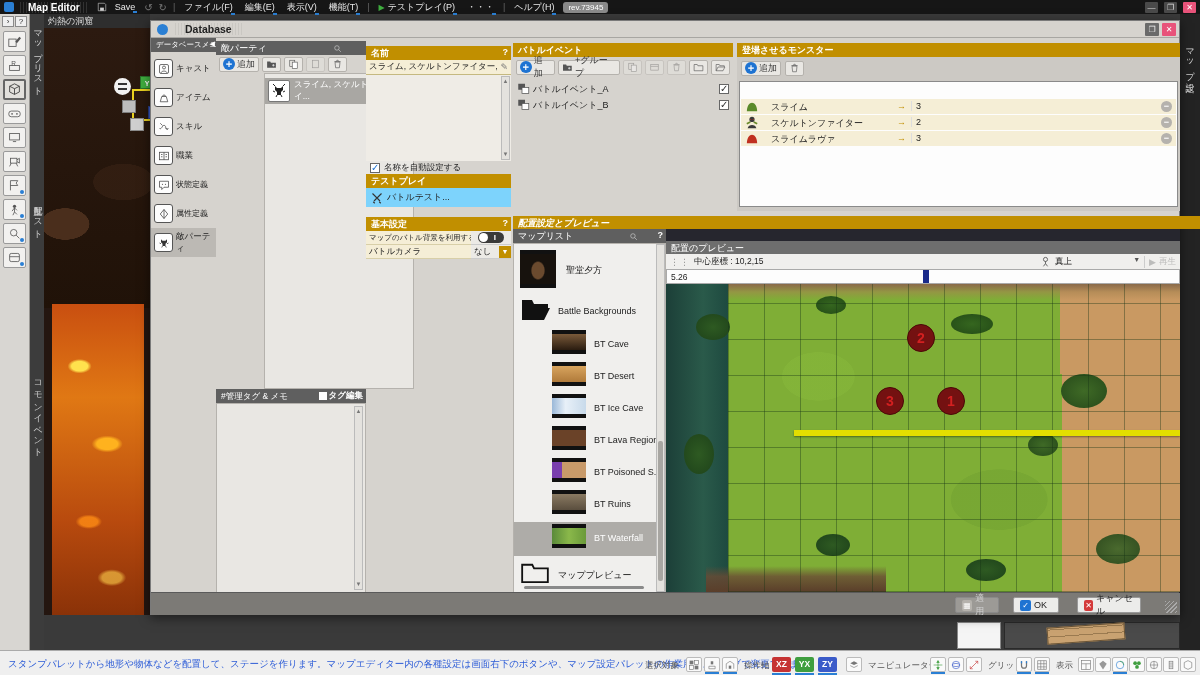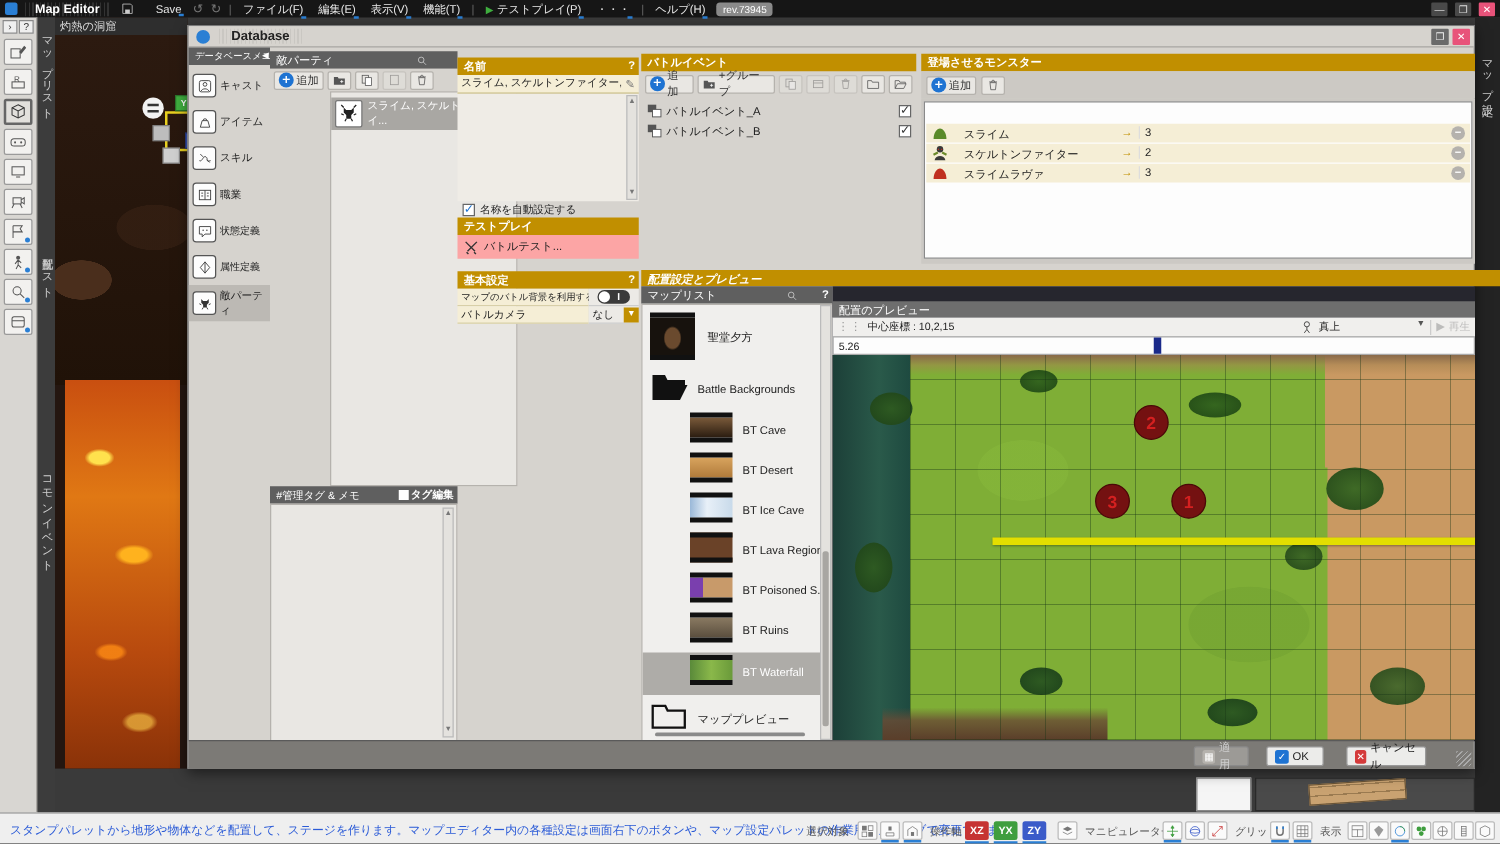--- a/index.html
+++ b/index.html
@@ -133,21 +133,21 @@
   .hatch{position:absolute;right:2px;bottom:2px;width:12px;height:12px;background:repeating-linear-gradient(135deg,#aaa 0 1px,transparent 1px 3px);}
 </style>
 </head>
 <body>
 
 <div id="screen">
 
   <div class="abs menubar">
     <span class="appicon"></span>
     <span class="apptitle">Map Editor</span>
-    <span class="menu-item" style="display:flex;align-items:flex-end;gap:18px;">
+    <span class="menu-item" style="display:flex;align-items:flex-end;gap:8px;">
       <svg width="10" height="10" viewBox="0 0 16 16">
           <path d="M2 2h10l2 2v10H2z" fill="none" stroke="#ccc"></path>
           <rect x="5" y="9" width="6" height="5" fill="#ccc"></rect>
         </svg>
       <span>Save</span>
     </span>
     <span class="undo-ico">↺</span>
     <span class="undo-ico">↻</span>
     <span class="mb-sep">|</span>
     <span class="menu-item">ファイル(F)</span>
@@ -532,21 +532,21 @@
     </div>
     <div class="abs" style="left:215px;top:140px;width:145px;height:13px;display:flex;align-items:center;gap:4px;padding:0 4px;">
       <span class="check on"></span>
       <span style="font-size:8.5px">名称を自動設定する</span>
     </div>
     <div class="abs goldbar" style="left:215px;top:133px;width:145px;height:0;"></div>
     <div class="abs goldbar" style="left:215px;top:134px;width:145px;height:0;"></div>
     <div class="abs goldbar" style="left:215px;top:153px;width:145px;height:14px;">
       <span class="bar-txt">テストプレイ</span>
     </div>
-    <div class="abs" style="left:215px;top:167px;width:145px;height:19px;background:#fca5a5;display:flex;align-items:center;gap:4px;padding:0 5px;">
+    <div class="abs" style="left:215px;top:167px;width:145px;height:19px;background:#7dd3fc;display:flex;align-items:center;gap:4px;padding:0 5px;">
       <svg width="12" height="12" viewBox="0 0 16 16">
           <path d="M2 2l10 10M14 2L4 12M11 13l2 2M3 13l2 2" stroke="#333" stroke-width="1.5" fill="none"></path>
         </svg>
       <span style="font-size:9px">バトルテスト...</span>
     </div>
     <div class="abs goldbar" style="left:215px;top:196px;width:145px;height:14px;">
       <span class="bar-txt">基本設定</span>
       <span class="q">?</span>
     </div>
     <div class="abs cream" style="left:215px;top:210px;width:105px;height:14px;border-bottom:1px solid #d8cfa8;display:flex;align-items:center;padding:0 3px;">

